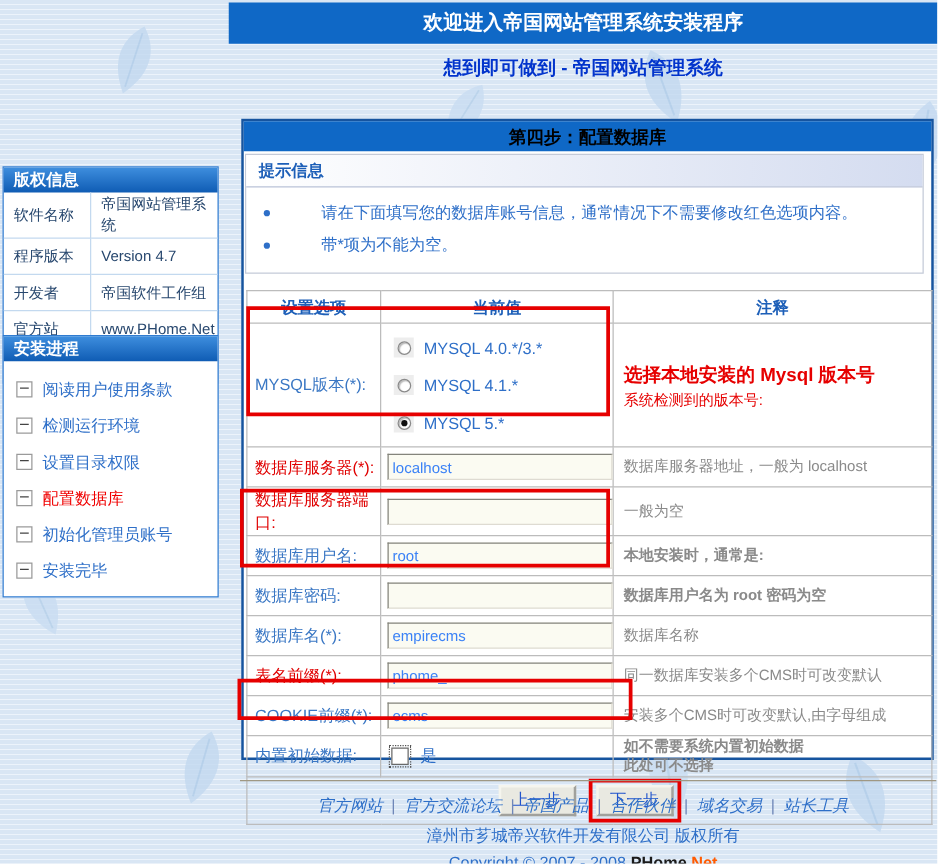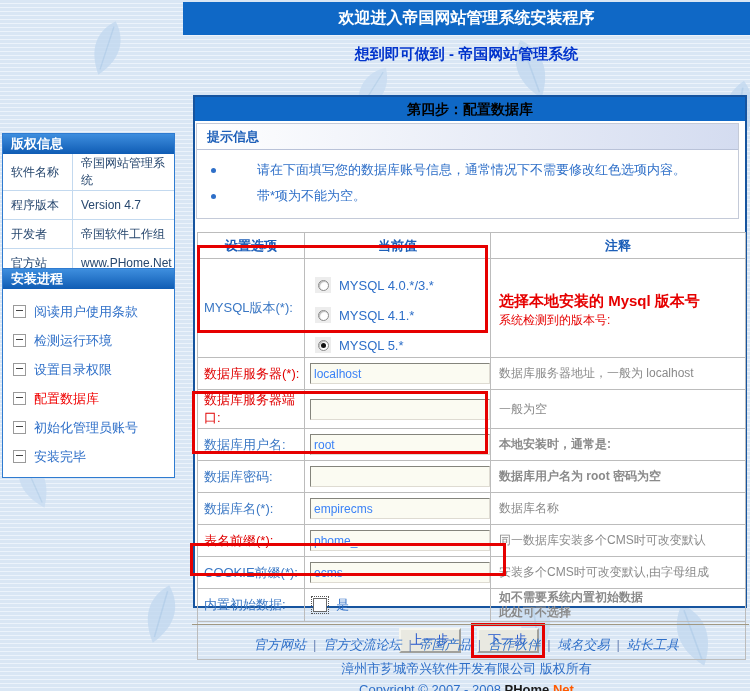--- a/index.html
+++ b/index.html
@@ -54,21 +54,21 @@
   input.txt{width:172px;height:17px;border:1px solid;border-color:#84847c #dedbd2 #dedbd2 #84847c;
     background:#fbfbf2;color:#3b82f6;font-size:12px;font-family:inherit;padding:1px 3px;}
   td.cmt{padding-left:8px;color:#8a8a8a;font-size:12px;}
   .red-big{color:#e60000;font-weight:bold;font-size:15px;line-height:20px;}
   .red-norm{color:#e60000;font-size:12px;line-height:18px;}
   .red-bold{color:#e60000;font-weight:bold;font-size:14px;}
   .cmt-top{vertical-align:top;padding-top:4px;}
   .two-line{line-height:15px;}
 
   .mysql-cell{padding:4px 0 4px 10px;}
-  .radio-row{display:flex;align-items:flex-end;height:30px;}
+  .radio-row{display:flex;align-items:center;height:30px;}
   .radio-patch{width:16px;height:16px;background:#ededed;display:flex;align-items:center;justify-content:center;margin-right:8px;flex:none;}
   .radio{width:11px;height:11px;border-radius:50%;background:#fff;border:1px solid #8a8a8a;
     box-shadow:inset 1px 1px 1px #b9b9b9;position:relative;box-sizing:border-box;}
   .radio.checked::after{content:"";position:absolute;left:2px;top:2px;width:5px;height:5px;border-radius:50%;background:#111;}
   .radio-label{color:#2e6fc8;font-size:13px;}
   .checkbox{width:12px;height:12px;border:1px solid #6a6a6a;background:#fff;outline:1px dotted #555;
     outline-offset:1px;display:inline-block;vertical-align:middle;margin:0 6px 0 3px;}
   .cb-label{color:#2e6fc8;font-size:13px;vertical-align:middle;}
 
   .btn-cell{height:30px;text-align:center;}

